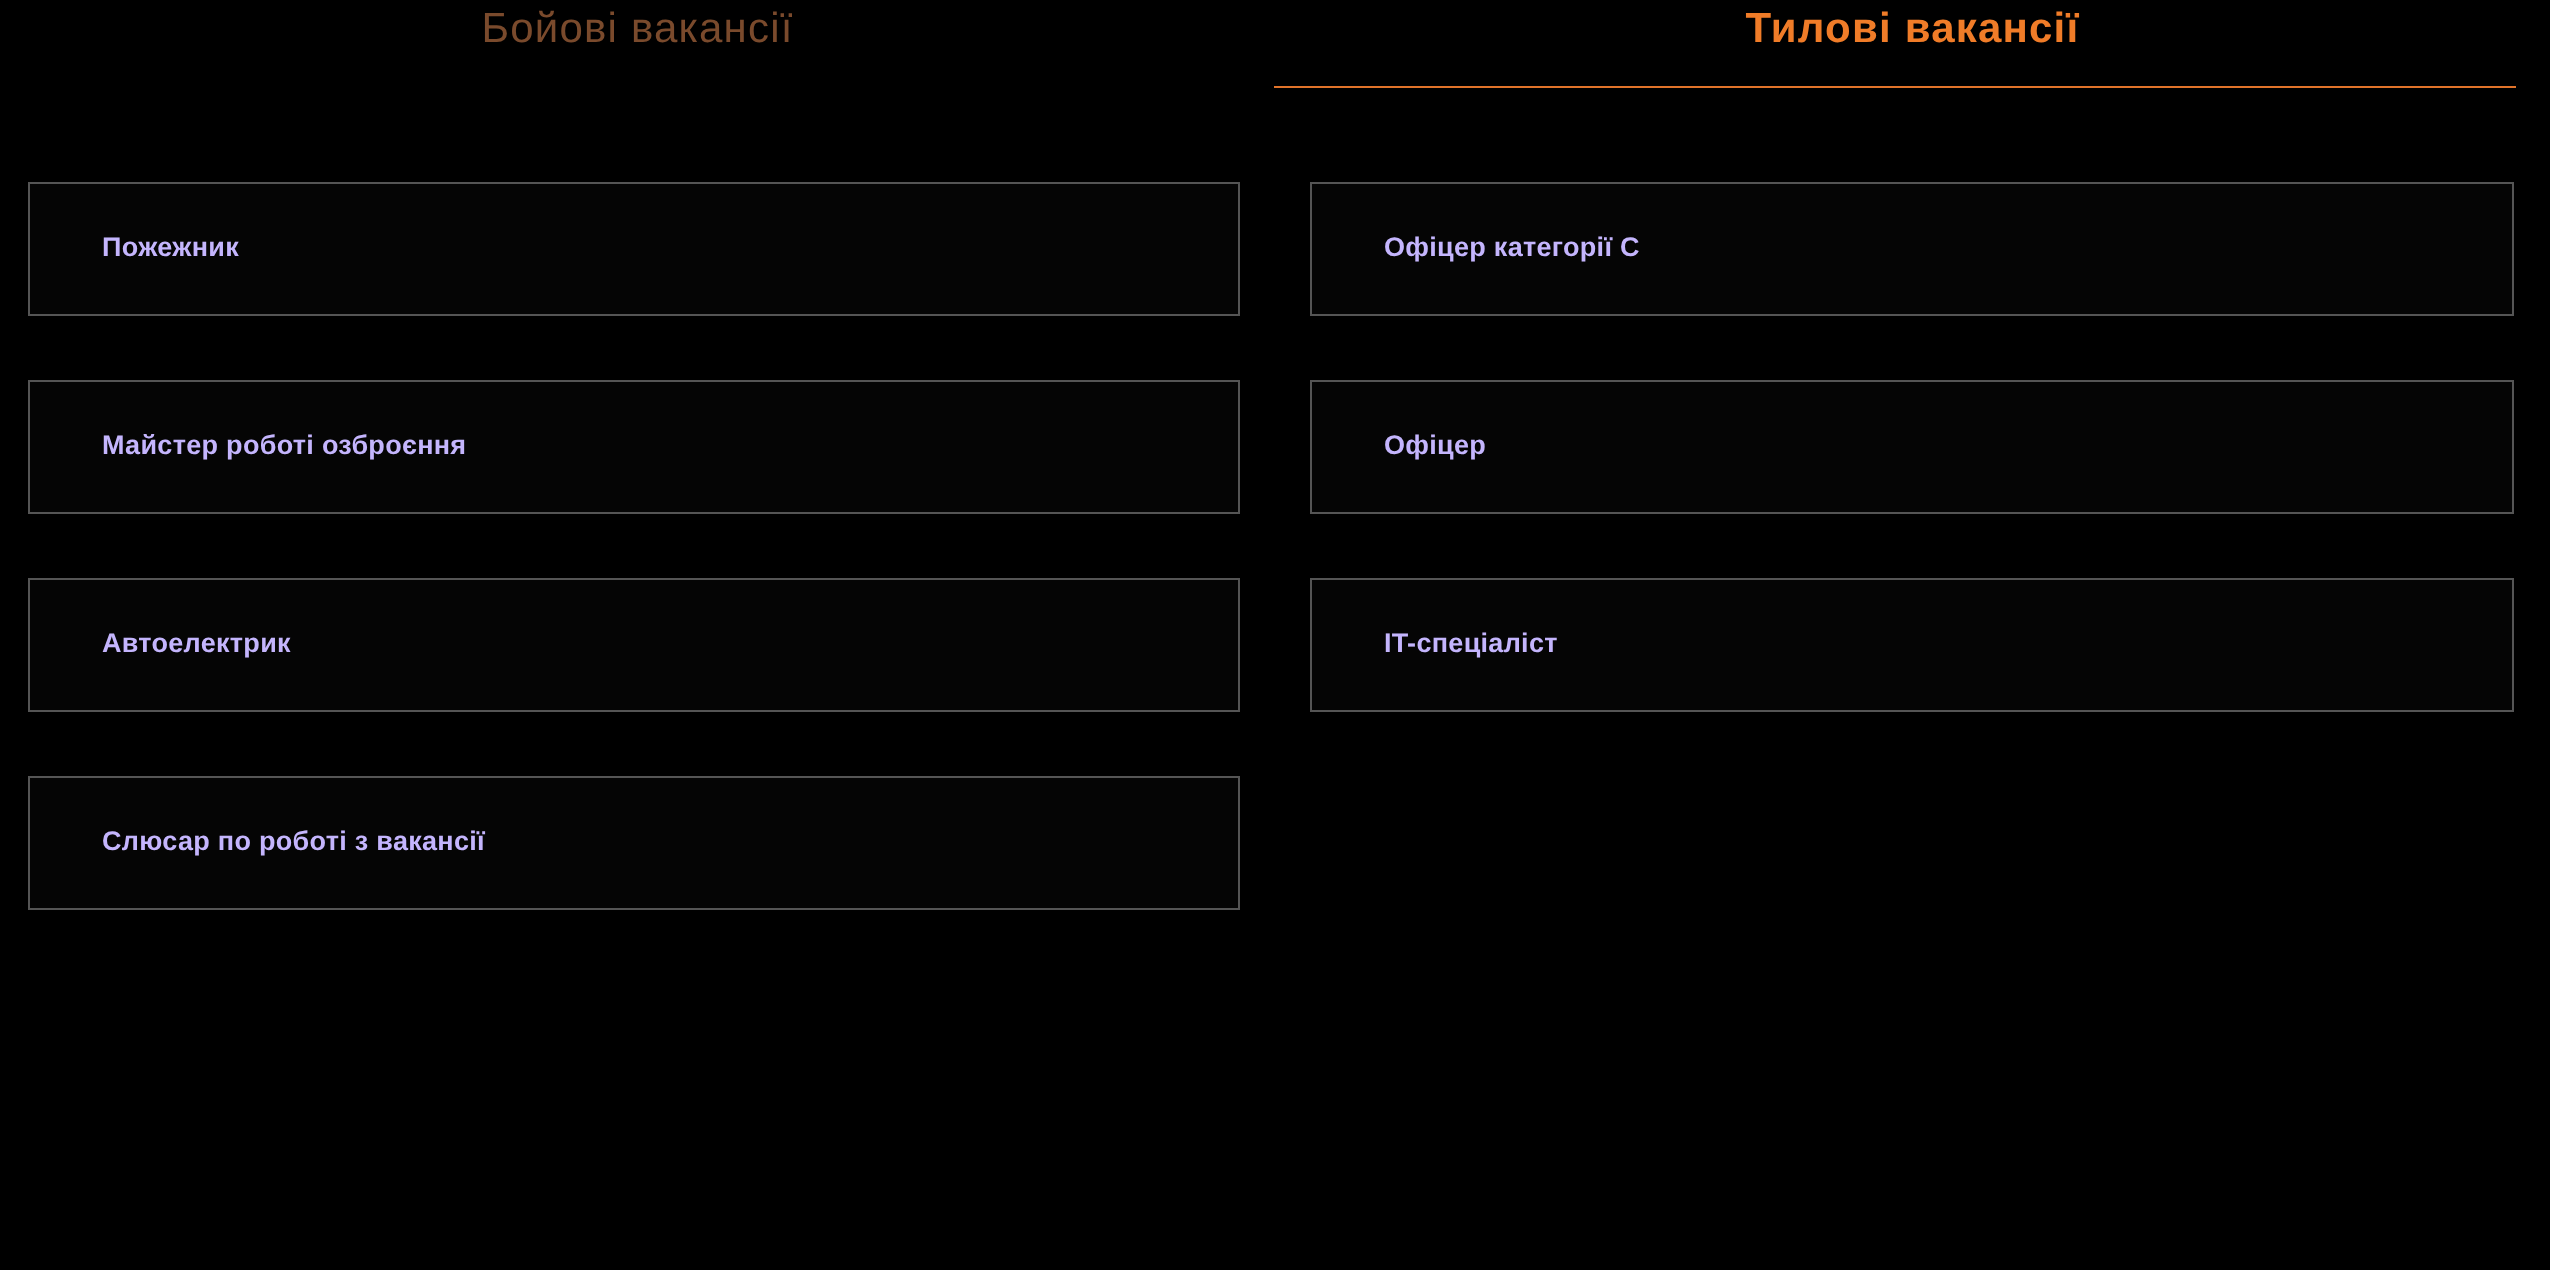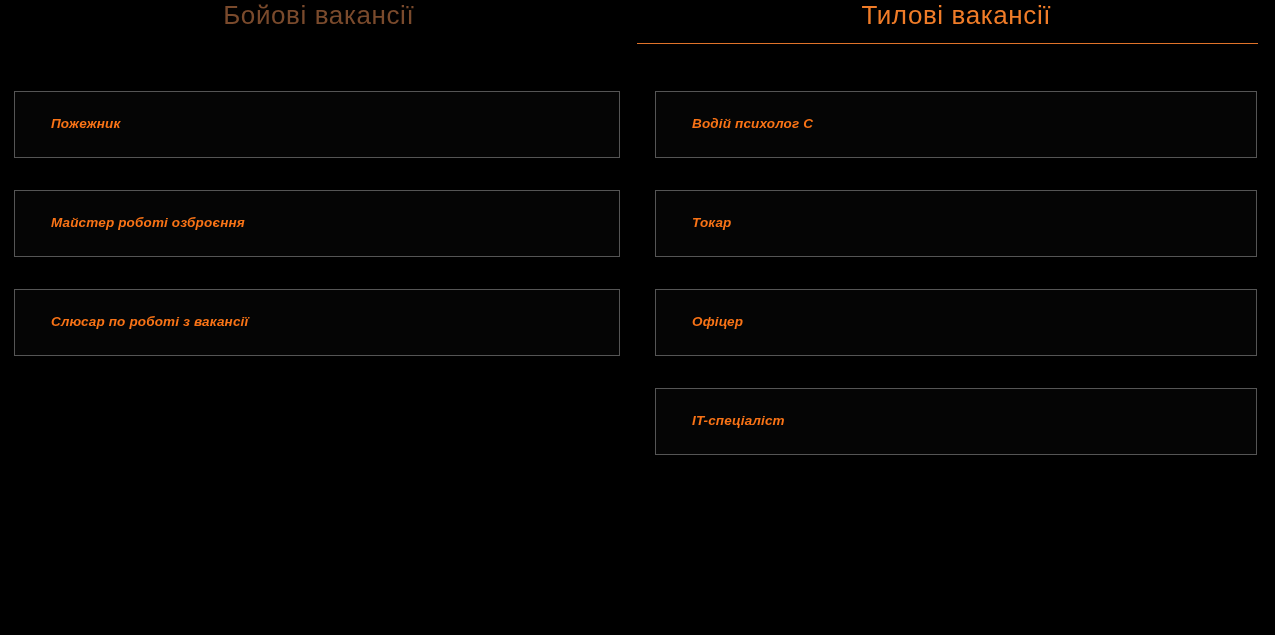--- a/index.html
+++ b/index.html
@@ -28,33 +28,33 @@
   }
   .tab {
     flex: 1 1 50%;
     display: flex;
     align-items: flex-start;
     justify-content: center;
     height: 44px;
     cursor: pointer;
   }
   .tab-label {
-    font-size: 26px;
+    font-size: 21px;
     letter-spacing: 0.6px;
     line-height: 26px;
     padding-top: 2px;
     white-space: nowrap;
   }
   .tab-inactive .tab-label {
     color: #7a4a2c;
     font-weight: 400;
   }
   .tab-active .tab-label {
     color: #f07c28;
-    font-weight: 400;
+    font-weight: 700;
   }
   .tab-underline {
     position: absolute;
     top: 43px;
     left: 637px;
     width: 621px;
     height: 1px;
     background: #e0732a;
   }
 
@@ -78,26 +78,25 @@
     border: 1px solid #555555;
     background: #050505;
     margin-bottom: 32px;
     padding: 22px 36px;
     min-height: 62px;
     display: flex;
     align-items: center;
     cursor: pointer;
   }
   .vacancy-title {
-    color: #f97316;
+    color: #c4b5fd;
     font-size: 13.5px;
     font-weight: 700;
     line-height: 1.55;
     letter-spacing: 0.15px;
-    font-style: italic;
   }
 </style>
 </head>
 <body>
 
 <div class="page">
 
   <div class="tabs">
     <div class="tab tab-inactive">
       <span class="tab-label">Бойові вакансії</span>
@@ -111,30 +110,30 @@
   <div class="columns">
 
     <div class="column column-left">
       <div class="vacancy">
         <span class="vacancy-title">Пожежник</span>
       </div>
       <div class="vacancy">
         <span class="vacancy-title">Майстер роботі озброєння</span>
       </div>
       <div class="vacancy">
+        <span class="vacancy-title">Автоелектрик</span>
+      </div>
+      <div class="vacancy">
         <span class="vacancy-title">Слюсар по роботі з вакансії</span>
       </div>
     </div>
 
     <div class="column column-right">
       <div class="vacancy">
-        <span class="vacancy-title">Водій психолог С</span>
-      </div>
-      <div class="vacancy">
-        <span class="vacancy-title">Токар</span>
+        <span class="vacancy-title">Офіцер категорії С</span>
       </div>
       <div class="vacancy">
         <span class="vacancy-title">Офіцер</span>
       </div>
       <div class="vacancy">
         <span class="vacancy-title">IT-спеціаліст</span>
       </div>
     </div>
 
   </div>

